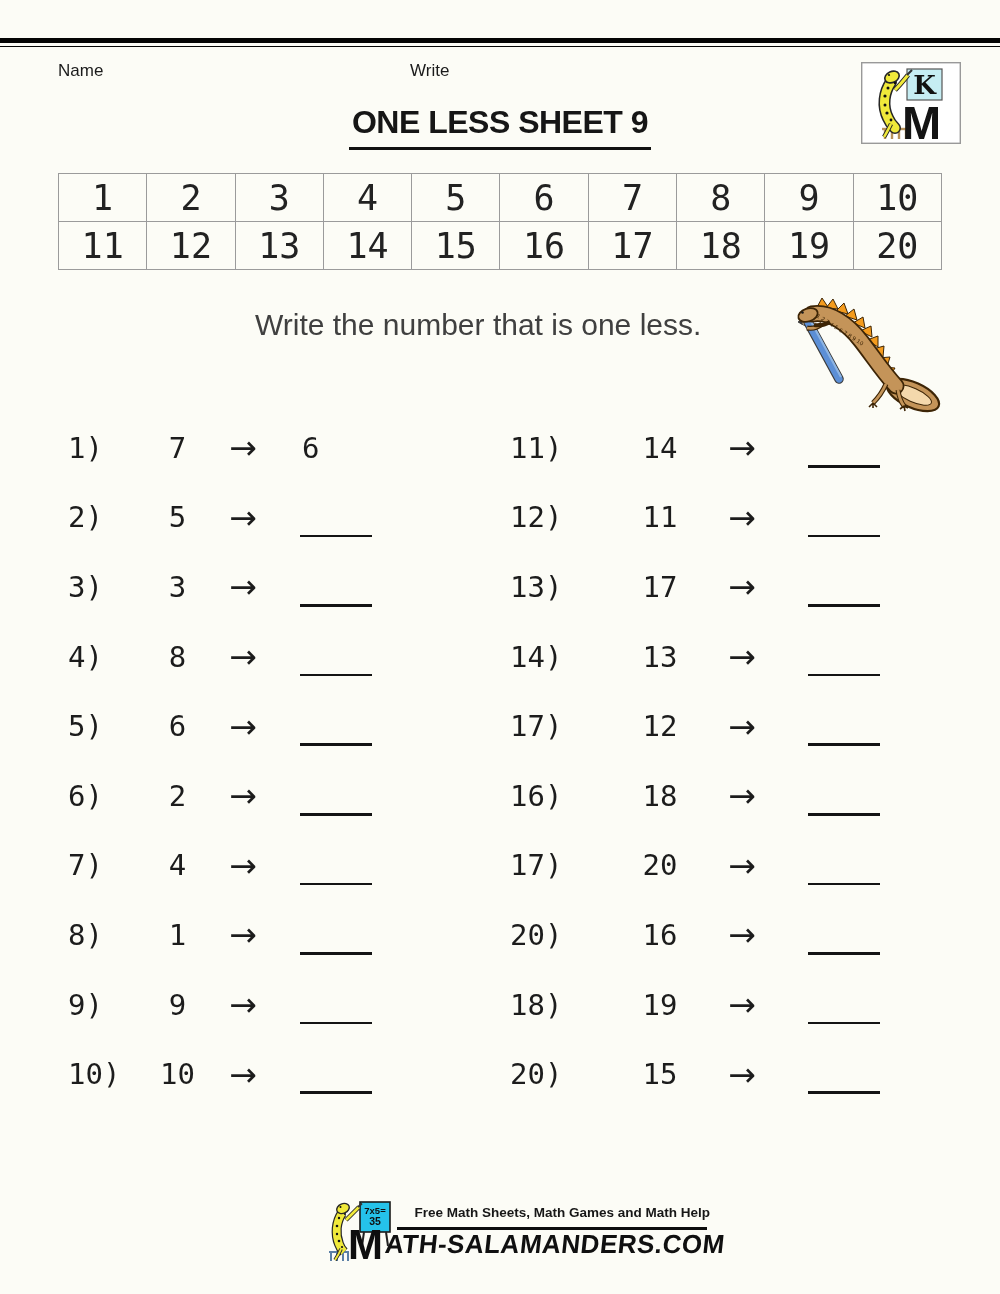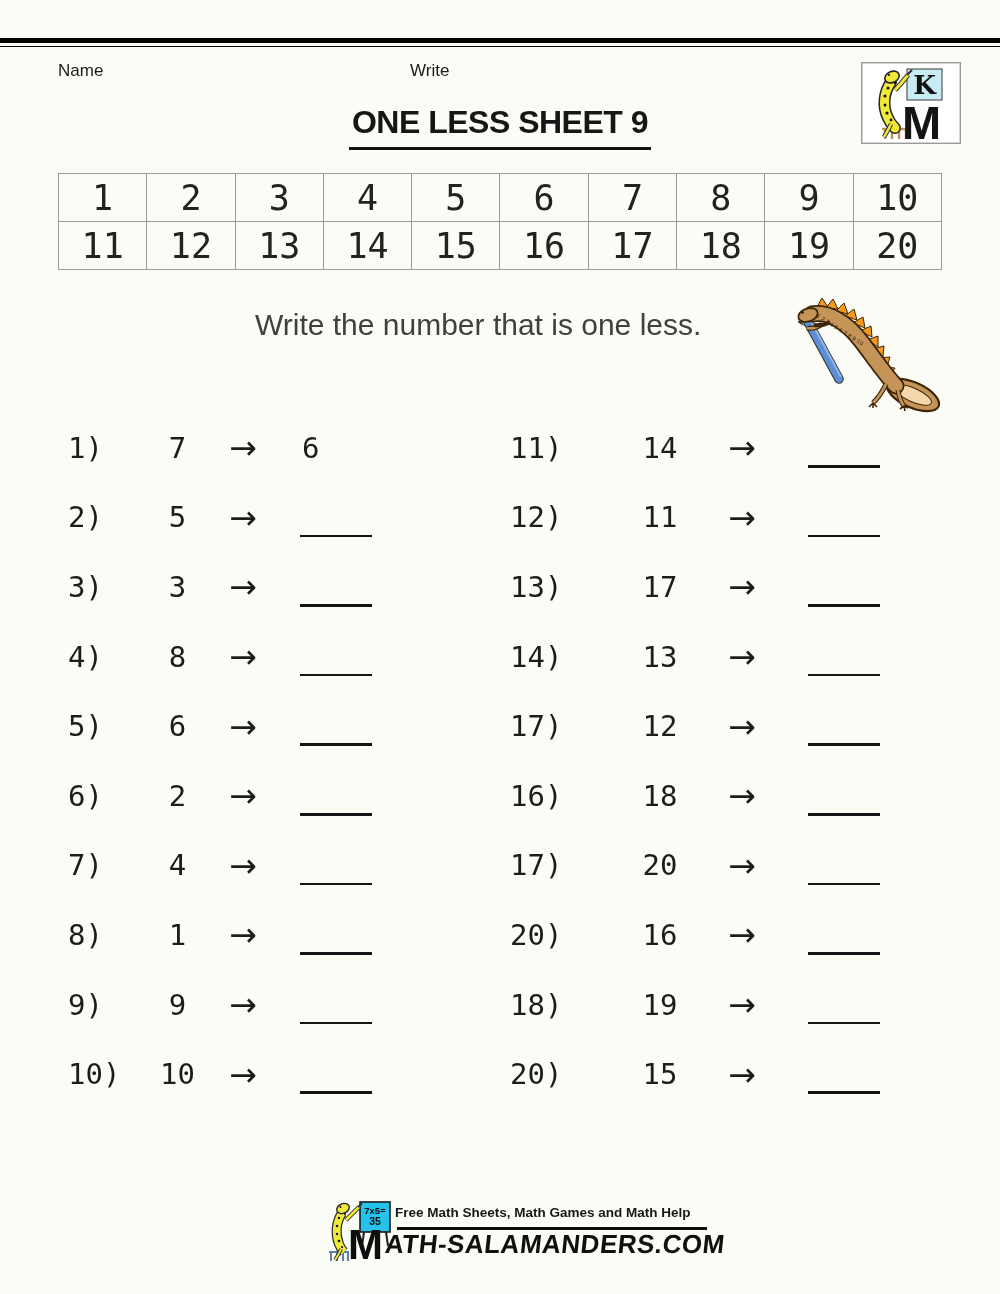--- a/index.html
+++ b/index.html
@@ -61,21 +61,21 @@
   .answer-text{position:absolute;left:2px;top:50%;transform:translateY(-50%);}
   .answer-line{display:none;position:absolute;left:0;width:72px;bottom:15px;height:2.5px;background:#141414;}
   .answer.is-blank .answer-line{display:block;}
   .col-right .plabel{padding-left:15px;width:50px;}
   .col-right .pvalue{margin-left:50px;width:100px;}
   .col-right .parrow{margin-left:14px;}
   .col-right .answer{margin-left:48px;}
 
   
   .footer-sal{left:326px;top:1200px;width:70px;height:66px;z-index:1;}
-  .footer-tagline{left:395px;top:1205px;width:315px;text-align:left;
+  .footer-tagline{left:395px;top:1205px;width:315px;text-align:right;
     font-size:13.5px;font-weight:bold;color:#171717;}
   .footer-rule{left:397px;top:1227px;width:310px;height:3px;background:#0d0d0d;}
   .footer-wordmark-row{left:348px;top:1228px;display:flex;align-items:flex-end;z-index:2;}
   .footer-m{font-size:42px;line-height:0.82;font-weight:bold;color:#0e0e0e;letter-spacing:-2px;}
   .footer-wordmark{font-size:26px;font-weight:bold;letter-spacing:0.5px;color:#101010;
     transform:skewX(-6deg);padding:0 0 2px 4px;}
 </style>
 </head>
 <body>
 

